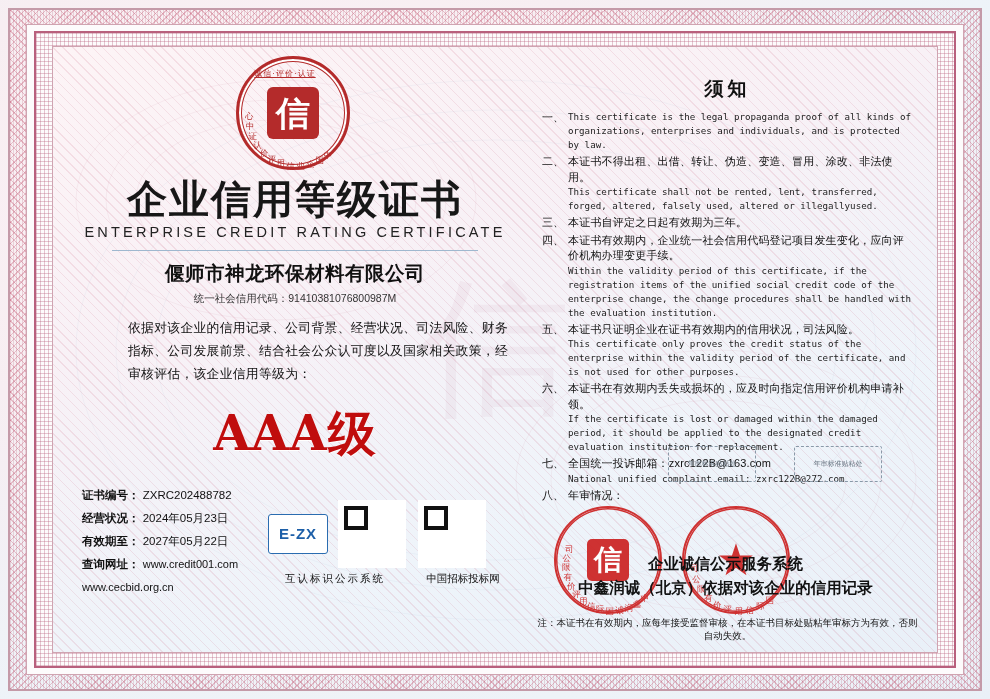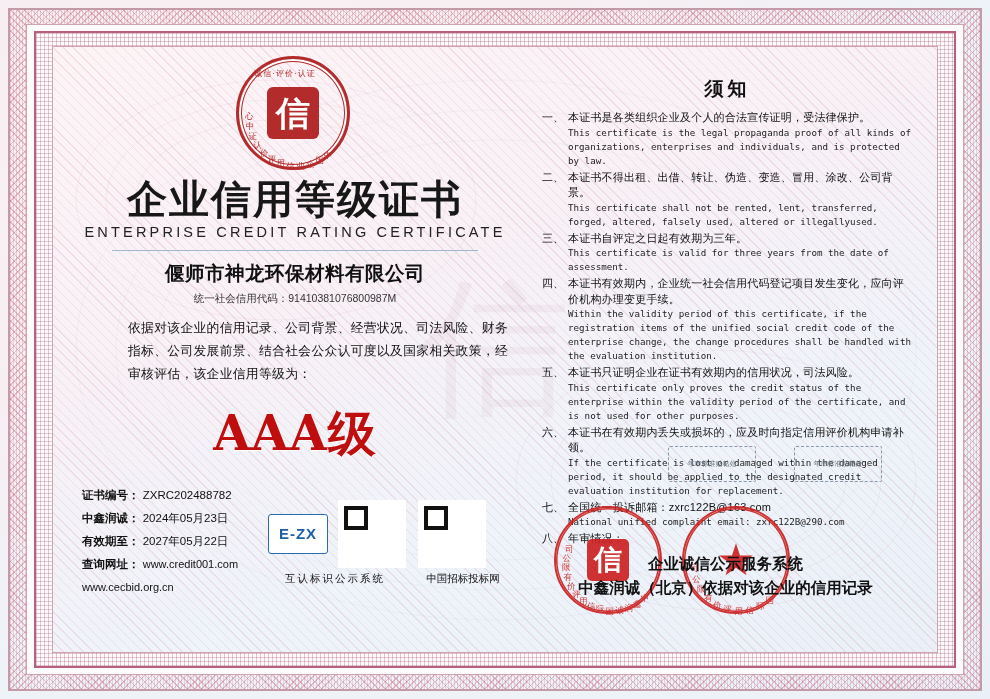--- a/index.html
+++ b/index.html
@@ -76,21 +76,21 @@
   .seal-top .core{
     position:absolute;left:50%;top:50%;
     transform:translate(-50%,-50%);
     width:52px;height:52px;
     background:#b42b2b;border-radius:6px;
     color:#fff;font-size:34px;line-height:52px;text-align:center;
     font-family:"DejaVu Serif", serif;font-weight:bold;
   }
   .seal-top .top-label{
     position:absolute;left:0;right:16px;top:9px;text-align:center;
-    font-size:8px;color:#b42b2b;letter-spacing:1px;
+    font-size:8px;color:#b42b2b;letter-spacing:1px;text-decoration:underline;
   }
   .title-cn{
     position:absolute;left:0;right:0;top:118px;
     text-align:center;
     font-family:"DejaVu Serif", serif;
     font-weight:bold;
     font-size:40px;
     letter-spacing:2px;
     color:#171717;
   }
@@ -322,21 +322,21 @@
       <div class="body-text">依据对该企业的信用记录、公司背景、经营状况、司法风险、财务指标、公司发展前景、结合社会公众认可度以及国家相关政策，经审核评估，该企业信用等级为：</div>
 
       <div class="grade">AAA级</div>
 
       <div class="meta">
         <div>
           <span class="k">证书编号：</span>
           <span>ZXRC202488782</span>
         </div>
         <div>
-          <span class="k">中鑫润诚：</span>
+          <span class="k">经营状况：</span>
           <span>2024年05月23日</span>
         </div>
         <div>
           <span class="k">有效期至：</span>
           <span>2027年05月22日</span>
         </div>
         <div>
           <span class="k">查询网址：</span>
           <span class="url">www.credit001.com</span>
         </div>
@@ -356,36 +356,34 @@
       </div>
     </div>
 
     <div class="right">
       <div class="notice-title">须知</div>
 
       <div class="notice-list">
         <div class="nitem">
           <div class="num">一、</div>
           <div class="txt">
-            <div class="cn">本证书是各类组织企业及个人的合法宣传证明，受法律保护。</div>
             <div class="en">This certificate is the legal propaganda proof of all kinds of organizations, enterprises and individuals, and is protected by law.</div>
           </div>
         </div>
         <div class="nitem">
           <div class="num">二、</div>
           <div class="txt">
-            <div class="cn">本证书不得出租、出借、转让、伪造、变造、冒用、涂改、公司背景。</div>
+            <div class="cn">本证书不得出租、出借、转让、伪造、变造、冒用、涂改、非法使用。</div>
             <div class="en">This certificate shall not be rented, lent, transferred, forged, altered, falsely used, altered or illegallyused.</div>
           </div>
         </div>
         <div class="nitem">
           <div class="num">三、</div>
           <div class="txt">
             <div class="cn">本证书自评定之日起有效期为三年。</div>
-            <div class="en">This certificate is valid for three years from the date of assessment.</div>
           </div>
         </div>
         <div class="nitem">
           <div class="num">四、</div>
           <div class="txt">
             <div class="cn">本证书有效期内，企业统一社会信用代码登记项目发生变化，应向评价机构办理变更手续。</div>
             <div class="en">Within the validity period of this certificate, if the registration items of the unified social credit code of the enterprise change, the change procedures shall be handled with the evaluation institution.</div>
           </div>
         </div>
         <div class="nitem">
@@ -399,21 +397,21 @@
           <div class="num">六、</div>
           <div class="txt">
             <div class="cn">本证书在有效期内丢失或损坏的，应及时向指定信用评价机构申请补领。</div>
             <div class="en">If the certificate is lost or damaged within the damaged period, it should be applied to the designated credit evaluation institution for replacement.</div>
           </div>
         </div>
         <div class="nitem">
           <div class="num">七、</div>
           <div class="txt">
             <div class="cn">全国统一投诉邮箱：zxrc122B@163.com</div>
-            <div class="en">National unified complaint email: zxrc122B@290.com</div>
+            <div class="en">National unified complaint email: zxrc122B@272.com</div>
           </div>
         </div>
         <div class="nitem">
           <div class="num">八、</div>
           <div class="txt">
             <div class="cn">年审情况：</div>
           </div>
         </div>
       </div>
 
@@ -454,15 +452,16 @@
           <span style="transform:rotate(224deg) translate(0,-46px) rotate(-224deg)">有</span>
           <span style="transform:rotate(238deg) translate(0,-46px) rotate(-238deg)">限</span>
           <span style="transform:rotate(252deg) translate(0,-46px) rotate(-252deg)">公</span>
           <span style="transform:rotate(266deg) translate(0,-46px) rotate(-266deg)">司</span>
         </div>
       </div>
 
       <div class="org-line1">企业诚信公示服务系统</div>
       <div class="org-line2">中鑫润诚（北京）依据对该企业的信用记录</div>
 
+      <div class="footnote">注：本证书在有效期内，应每年接受监督审核，在本证书目标处贴粘年审标方为有效，否则自动失效。</div>
     </div>
   </div>
 </div>
 
 </body></html>

